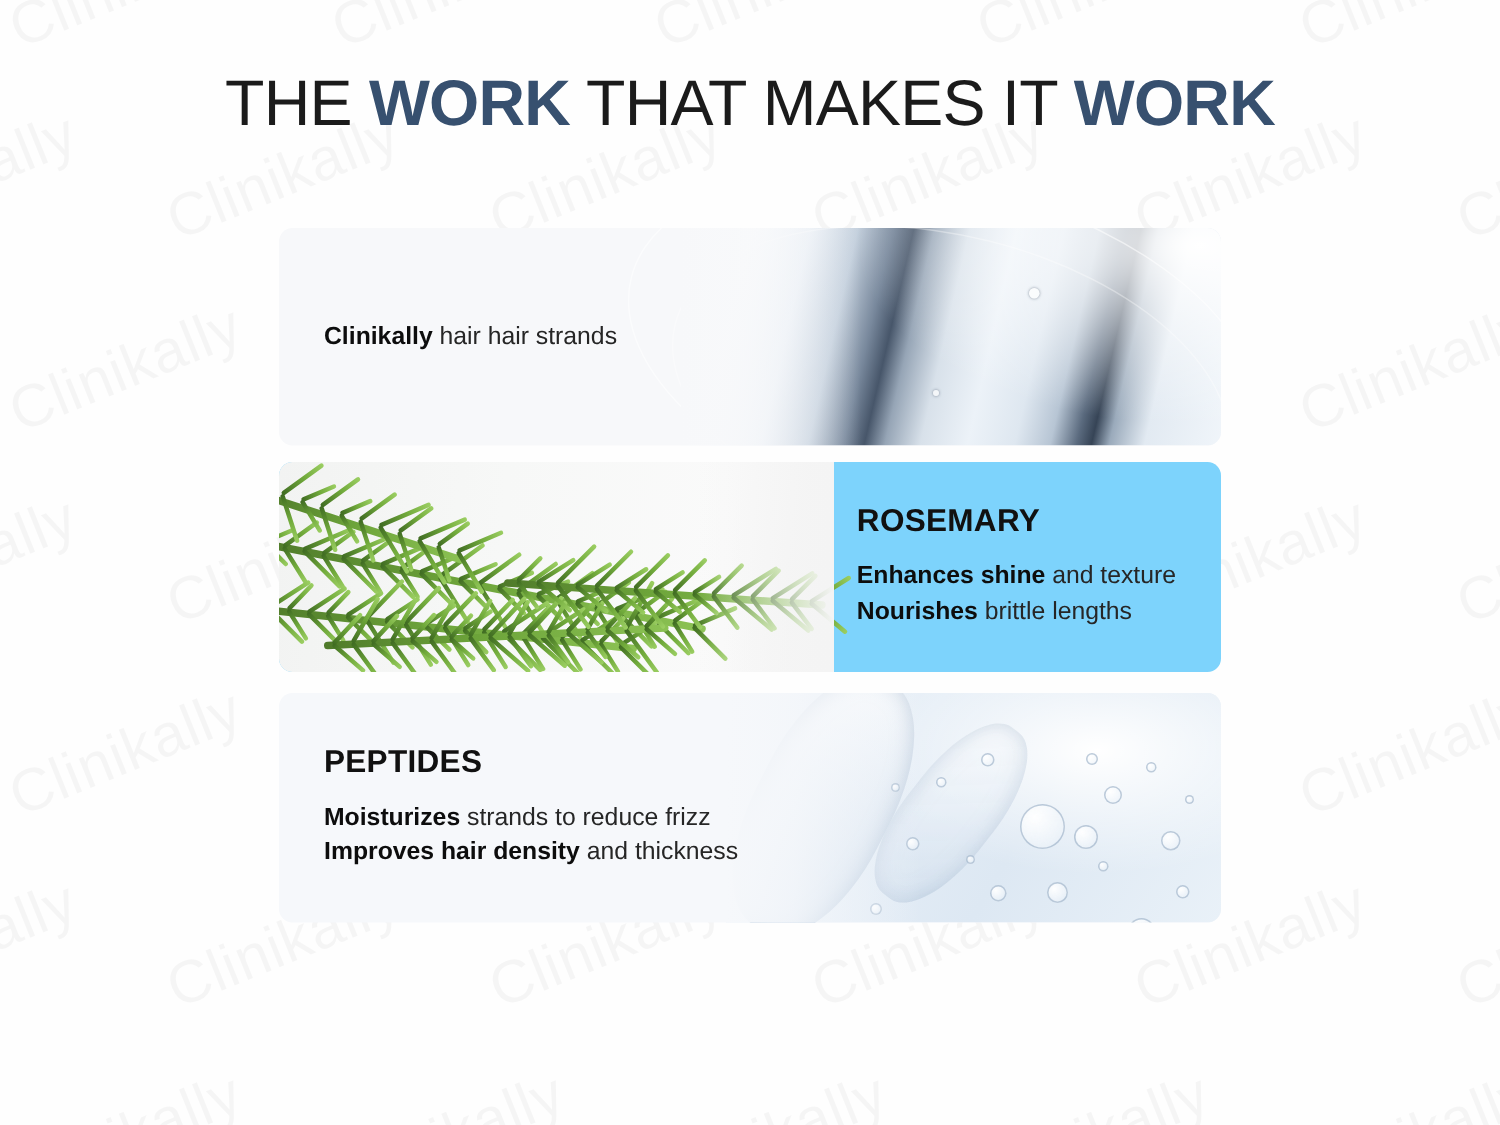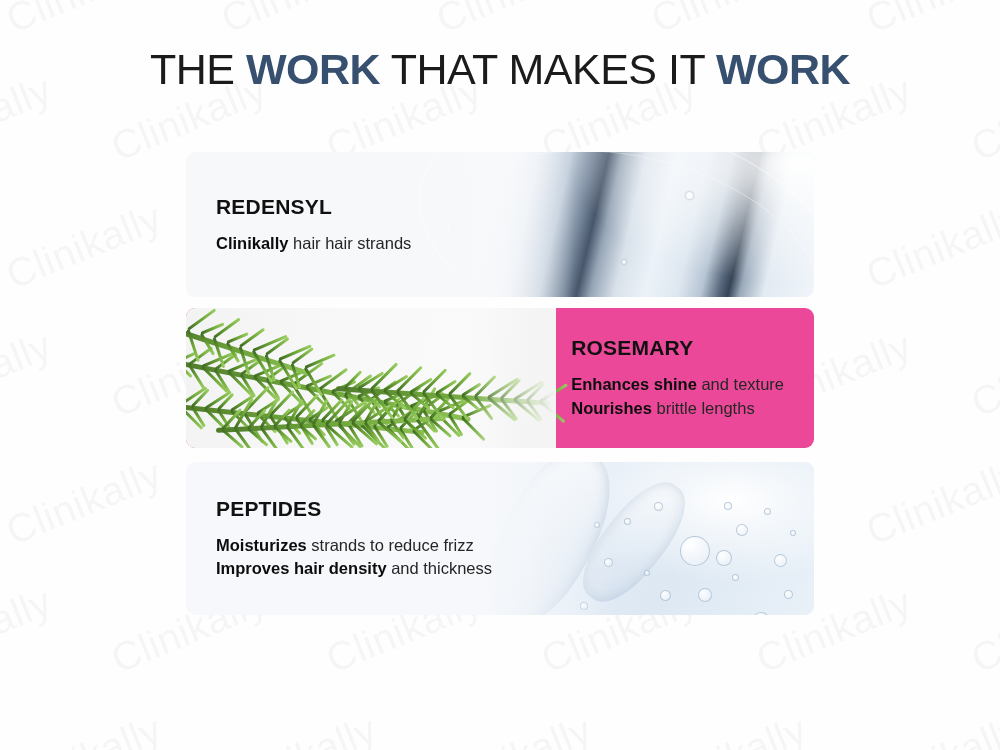--- a/index.html
+++ b/index.html
@@ -61,21 +61,21 @@
   
   .card {
     position:absolute;
     left:186px;
     width:628px;
     border-radius:9px;
     overflow:hidden;
     z-index:2;
   }
   #card-redensyl { top:152px; height:145px; background:#f7f8fa; }
-  #card-rosemary { top:308px; height:140px; background:#ec4899; }
+  #card-rosemary { top:308px; height:140px; background:#7dd3fc; }
   #card-peptides { top:462px; height:153px; background:#f6f8fb; }
 
   .card-media {
     position:absolute;
     top:0; bottom:0;
     z-index:1;
   }
   .card-text {
     position:absolute;
     z-index:2;
@@ -270,21 +270,20 @@
 
   <div class="card" id="card-redensyl">
     <div class="card-media" id="redensyl-media">
       <div class="ripple"></div>
       <div class="ripple r2"></div>
       <div class="drop" style="left:232px; top:40px;"></div>
       <div class="drop" style="left:168px; top:108px; width:4px; height:4px;"></div>
       <div class="fade-left"></div>
     </div>
     <div class="card-text" id="redensyl-text">
-      <div class="card-title">REDENSYL</div>
       <div class="card-line">
         <b>Clinikally</b><span> hair hair strands</span>
       </div>
     </div>
   </div>
 
   <div class="card" id="card-rosemary">
     <div class="card-media" id="rosemary-media">
       <div id="sprigs">
           <div class="sprig" style="left: -10px; top: 52px; width: 300px; transform: rotate(11deg);"></div>

